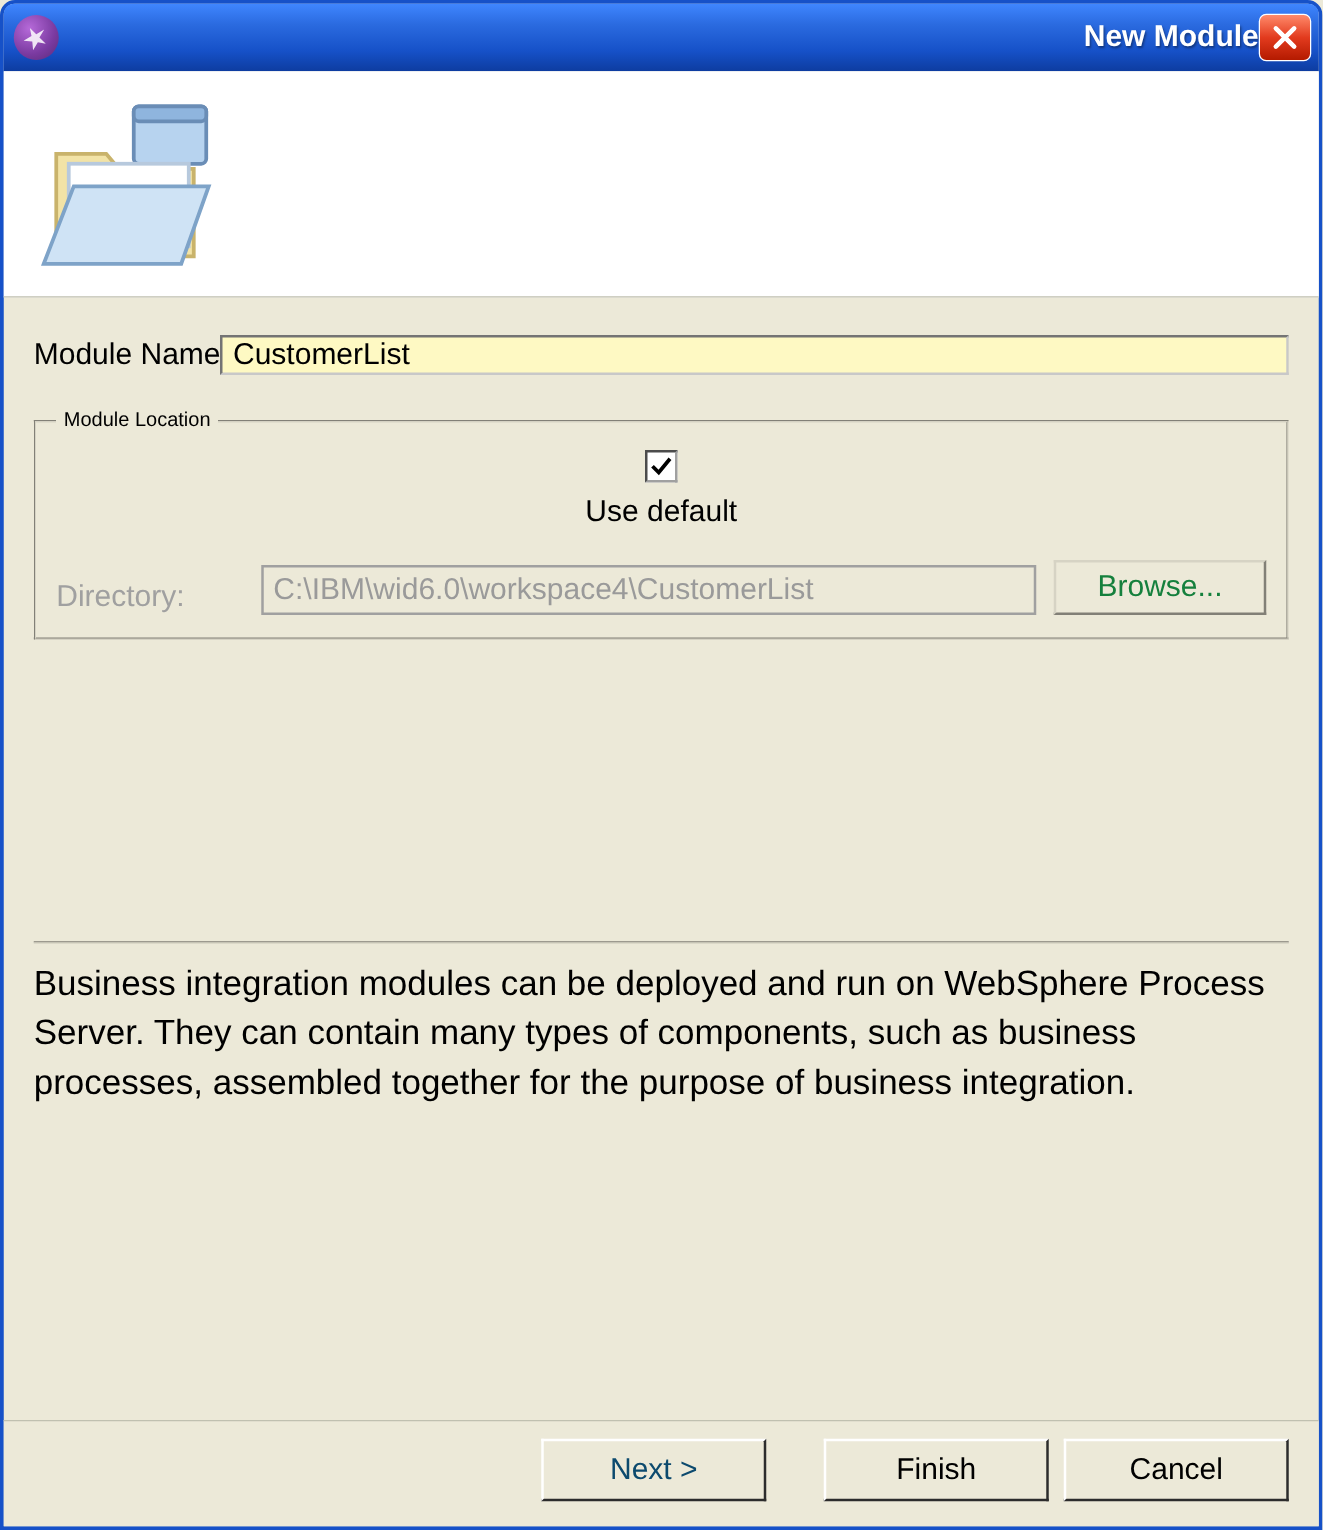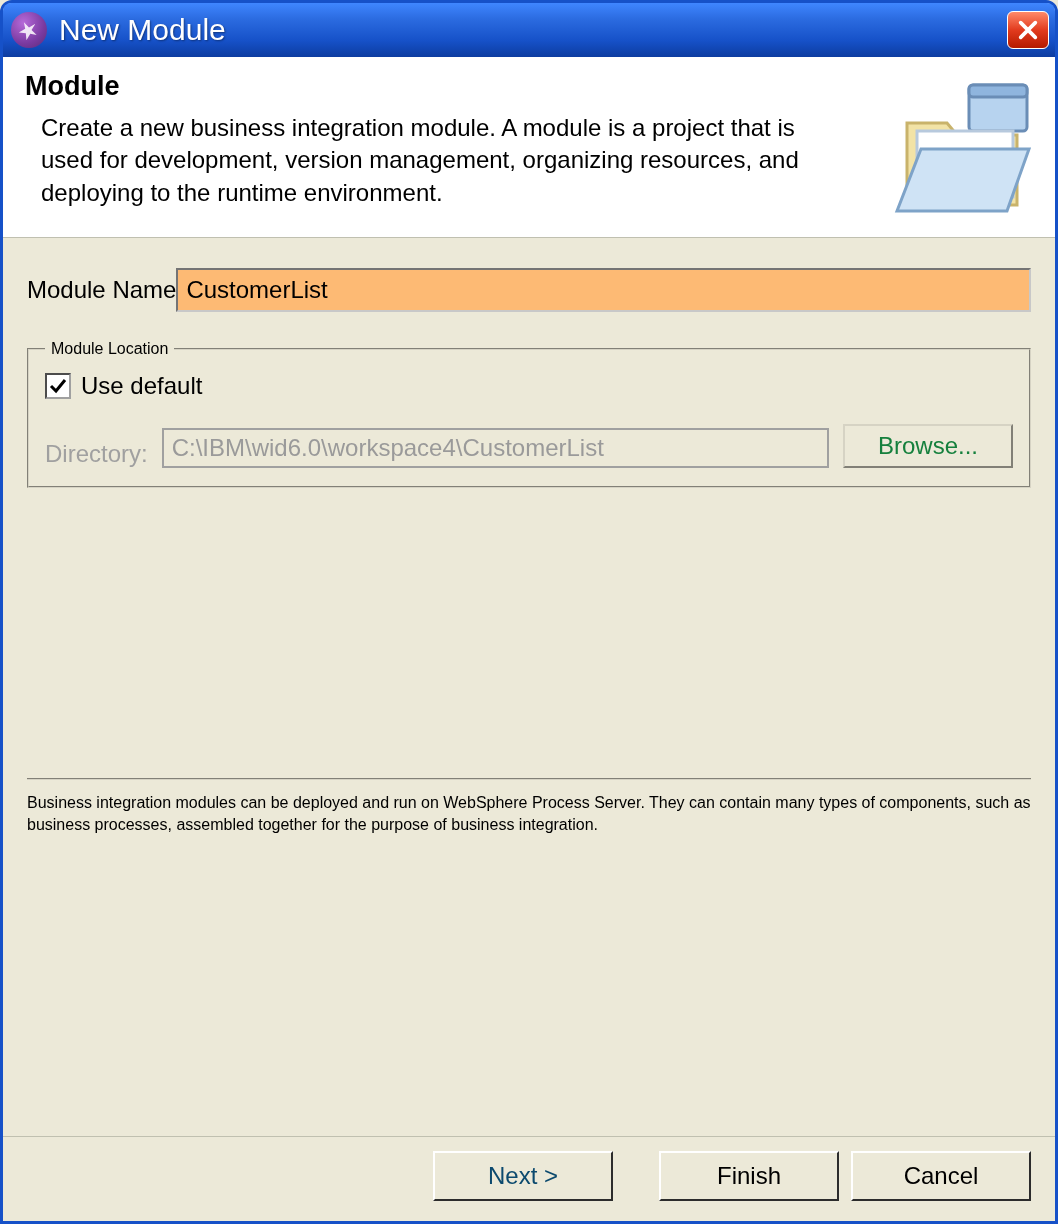--- a/index.html
+++ b/index.html
@@ -41,24 +41,25 @@
       content: "";
       position: absolute; left: 50%; top: 50%;
       transform: translate(-50%, -50%) rotate(45deg);
       width: 18px; height: 18px;
       background: #fff;
       clip-path: polygon(50% 0, 60% 40%, 100% 40%, 70% 60%, 80% 100%, 50% 75%, 20% 100%, 30% 60%, 0 40%, 40% 40%);
       opacity: 0.85;
     }
     .titlebar .title {
       color: #fff;
-      font-size: 30px;
-      font-weight: normal;
+      font-size: 24px;
+      font-weight: bold;
       text-shadow: 1px 1px 2px rgba(0,0,0,0.4);
       flex: 1;
+      text-align: right;
     }
     .titlebar .close-btn {
       width: 42px; height: 38px;
       background: linear-gradient(to bottom, #ff8a6a 0%, #e23b1e 50%, #b41a00 100%);
       border: 1px solid #fff;
       border-radius: 6px;
       display: flex; align-items: center; justify-content: center;
       cursor: pointer;
     }
     .titlebar .close-btn svg { width: 22px; height: 22px; }
@@ -100,42 +101,43 @@
       color: #000;
     }
     .row {
       display: flex; align-items: center;
       margin-bottom: 28px;
       gap: 0;
     }
     .row label.field-label { font-size: 24px; }
     input.text-input {
       flex: 1;
-      height: 44px;
+      height: 32px;
       font-size: 24px;
       font-family: inherit;
       padding: 2px 8px;
       border: 2px inset #c8c8c8;
-      background: #fdba74;
+      background: #fef9c3;
     }
 
     
     fieldset.module-location {
       border: 2px groove #d6d3c4;
       padding: 14px 16px 18px 16px;
       margin-bottom: 10px;
     }
     fieldset.module-location legend {
       font-size: 16px;
       padding: 0 6px;
       background: #ece9d8;
     }
     .checkbox-row {
       display: flex; align-items: center; gap: 10px;
       margin-bottom: 24px;
+      flex-direction: column;
     }
     .checkbox-row .cb {
       width: 26px; height: 26px;
       background: #fff;
       border: 2px inset #a0a0a0;
       display: flex; align-items: center; justify-content: center;
       cursor: pointer;
     }
     .checkbox-row .cb svg { width: 20px; height: 20px; }
     .dir-row {
@@ -146,39 +148,40 @@
     }
     .dir-row input.dir-input {
       flex: 1;
       height: 38px;
       font-size: 24px;
       font-family: inherit;
       padding: 18px 8px;
       border: 2px solid #a0a0a0;
       background: #ece9d8;
       color: #9a9a9a;
+      margin-left: 47px;
     }
     button.browse-btn {
       width: 170px; height: 44px;
       font-size: 24px;
       font-family: Liberation Sans, sans-serif;
       background: #ece9d8;
       border: 2px outset #d6d3c4;
       color: #15803d;
       cursor: default;
     }
 
     .spacer { flex: 1; }
     hr.sep {
       border: none;
       border-top: 2px groove #d6d3c4;
       margin: 0 0 12px 0;
     }
     .footnote {
-      font-size: 16px;
+      font-size: 28px;
       line-height: 1.4;
       color: #000;
       margin-bottom: 20px;
     }
 
     
     .button-bar {
       padding: 14px 24px 20px 0;
       display: flex; justify-content: flex-end;
       gap: 12px;
@@ -212,24 +215,20 @@
     <div class="app-icon"></div>
     <div class="title">New Module</div>
     <div class="close-btn">
       <svg viewBox="0 0 24 24">
         <path d="M4 4 L20 20 M20 4 L4 20" stroke="#fff" stroke-width="4" stroke-linecap="round"></path>
       </svg>
     </div>
   </div>
 
   <div class="banner">
-    <div class="banner-text">
-      <h1>Module</h1>
-      <p class="desc">Create a new business integration module. A module is a project that is used for development, version management, organizing resources, and deploying to the runtime environment.</p>
-    </div>
     <svg class="wizard-icon" viewBox="0 0 150 140">
 
       <rect x="82" y="6" width="58" height="46" rx="4" fill="#b7d3ef" stroke="#6a8db6" stroke-width="3"></rect>
       <rect x="82" y="6" width="58" height="12" rx="4" fill="#8fb5de" stroke="#6a8db6" stroke-width="3"></rect>
 
       <path d="M20 44 h40 l10 12 h60 v70 H20 Z" fill="#f2e3a6" stroke="#c9b36b" stroke-width="3"></path>
 
       <rect x="30" y="52" width="96" height="66" fill="#fff" stroke="#b7c9dd" stroke-width="3"></rect>
 
       <path d="M10 132 L34 70 h108 l-22 62 Z" fill="#cfe3f5" stroke="#7ea3c8" stroke-width="3"></path>

